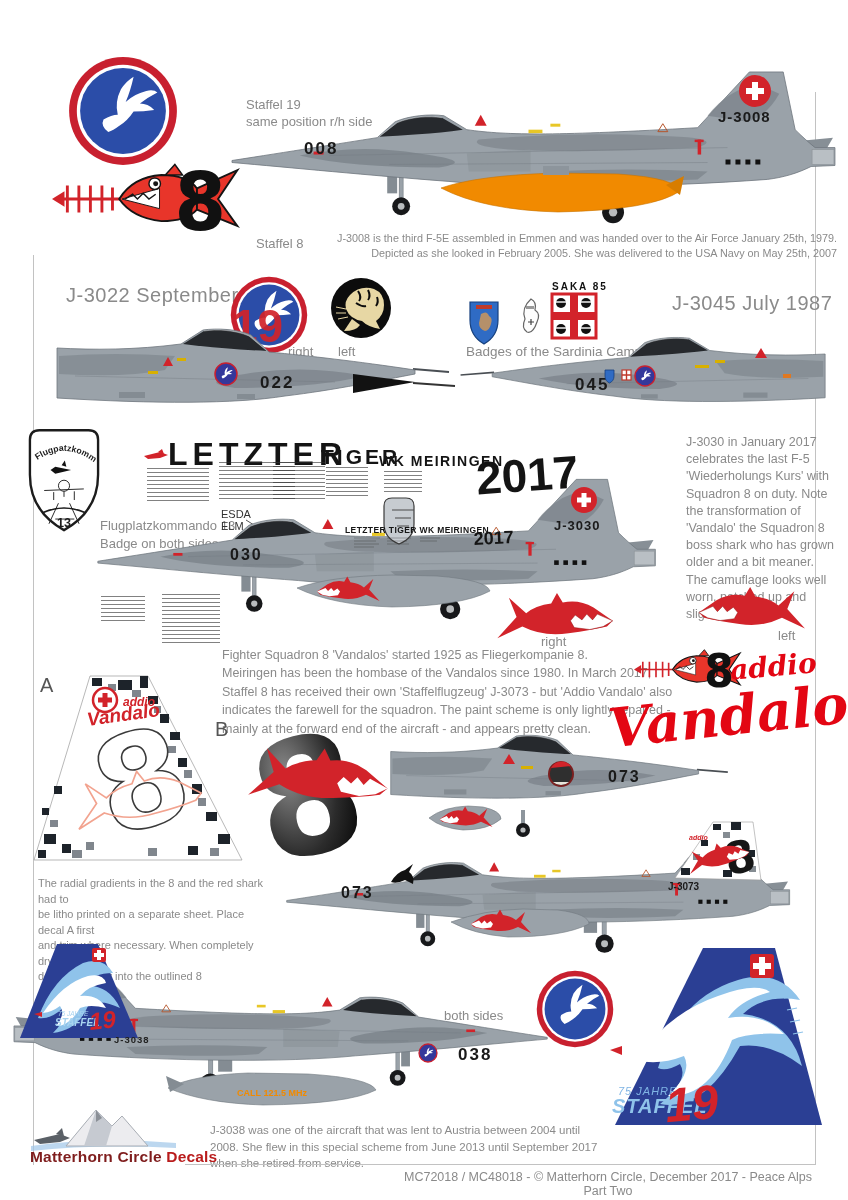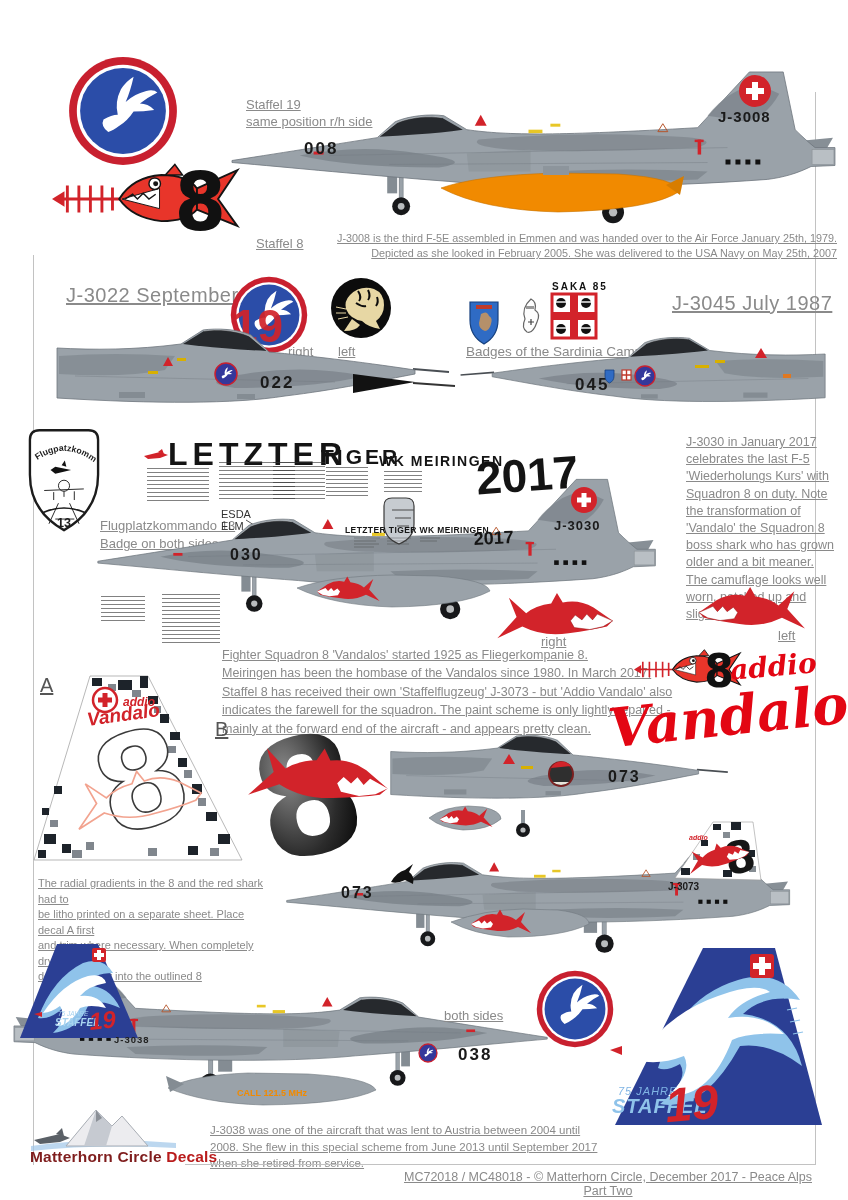--- a/index.html
+++ b/index.html
@@ -1,19 +1,19 @@
 <!DOCTYPE html>
 <html><head>
 <meta charset="utf-8">
 <style>
   html,body{margin:0;padding:0;background:#fff;}
   #sheet{position:relative;width:848px;height:1200px;background:#fff;overflow:hidden;
          font-family:"Liberation Sans",sans-serif;}
   .abs{position:absolute;}
-  .hand{color:#8a8a8a;font-family:"Liberation Sans",sans-serif;text-decoration:underline;}
+  .hand{color:#8a8a8a;font-family:"Liberation Sans",sans-serif;}
   .pre{white-space:pre-line;}
   .hdr{font-size:20px;color:#8a8a8a;letter-spacing:.5px;}
   .stencil{font-weight:800;color:#141414;font-family:"Liberation Sans",sans-serif;}
   .script{font-family:"DejaVu Serif",serif;font-style:italic;font-weight:bold;color:#e30613;}
   .sigs{background:repeating-linear-gradient(180deg, rgba(45,45,45,.8) 0 1px, transparent 1px 4px);
         opacity:.75;}
   .frameline{background:#c2c2c2;}
   svg{overflow:visible;}
   svg text{font-family:"Liberation Sans",sans-serif;}
 </style>

